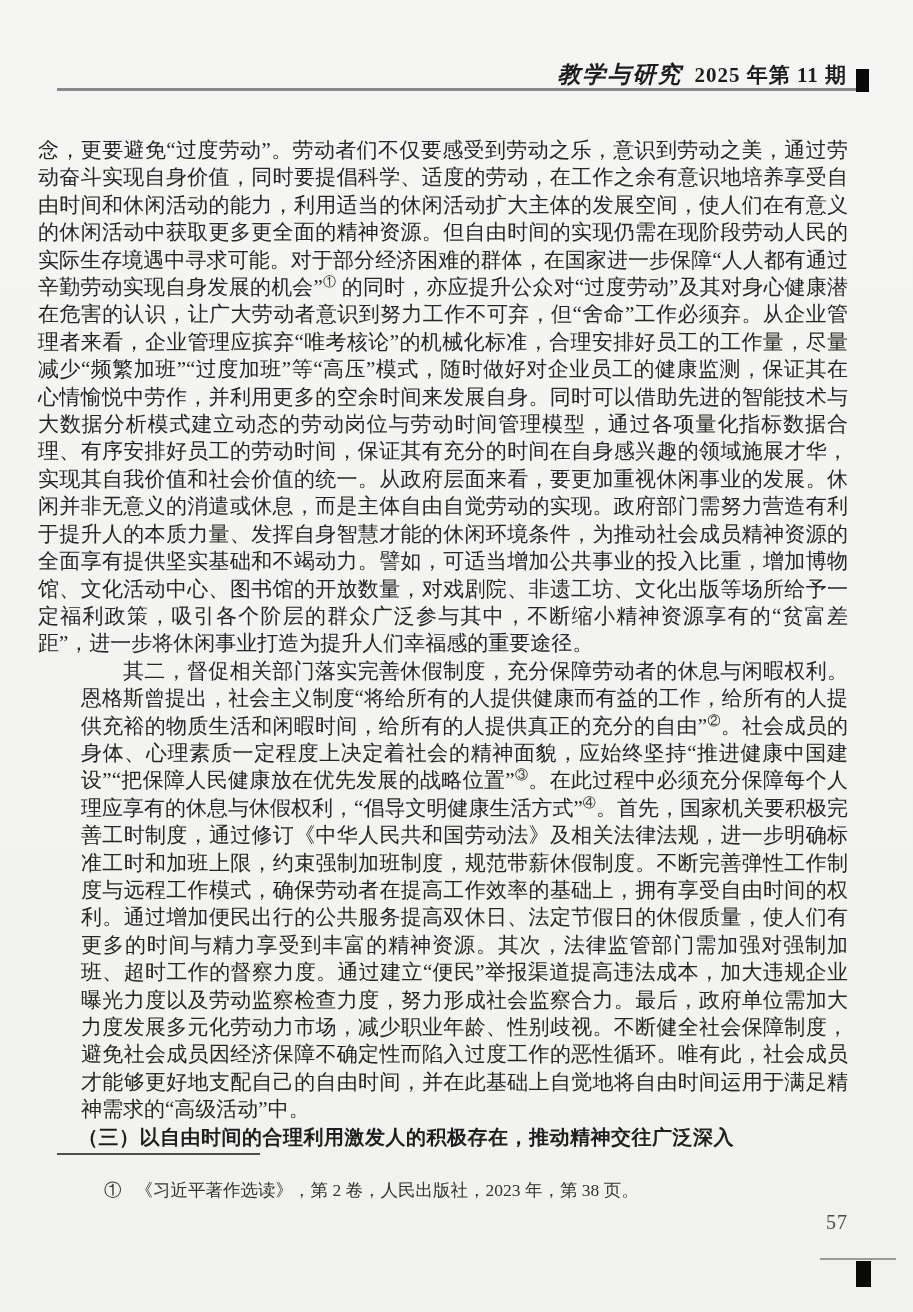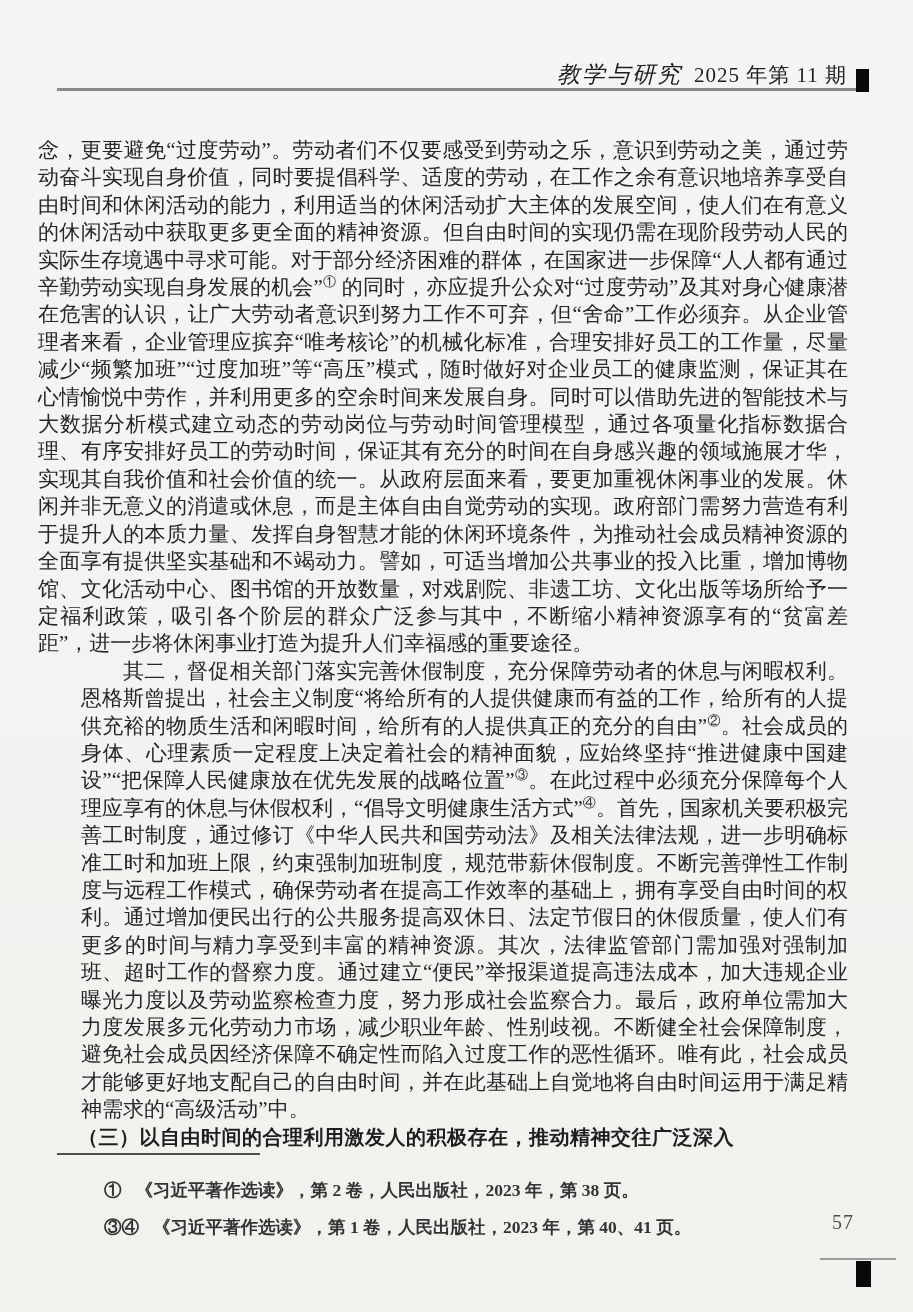--- a/index.html
+++ b/index.html
@@ -24,21 +24,21 @@
     top: 58px;
     left: 57px;
     right: 44px;
     height: 36px;
   }
   .running-head .head-text {
     position: absolute;
     right: 22px;
     bottom: 4px;
     white-space: nowrap;
-    font-weight: normal;
+    font-weight: bold;
     font-size: 21px;
     letter-spacing: 1px;
     color: #1d1d1d;
   }
   .running-head .journal-title {
     font-style: italic;
     font-size: 23px;
     margin-right: 12px;
     letter-spacing: 2px;
   }
@@ -99,21 +99,20 @@
     height: 2px;
     background: #4e4e4e;
   }
   .footnotes {
     position: absolute;
     left: 104px;
     top: 1172px;
     width: 720px;
     font-size: 17.5px;
     color: #333;
-    font-weight: bold;
   }
   .footnote {
     height: 36.5px;
     line-height: 36.5px;
     white-space: nowrap;
   }
   .footnote .fn-marker { margin-right: 14px; }
 
   
   .pagefoot-rule {
@@ -122,21 +121,21 @@
     top: 1258px;
     width: 76px;
     height: 2px;
     background: #9a9a9a;
   }
   .page-number {
     position: absolute;
     left: 826px;
     top: 1211px;
     width: 28px;
-    text-align: right;
+    text-align: left;
     font-size: 20px;
     color: #4a4a4a;
     letter-spacing: 1px;
   }
   .pagefoot-block {
     position: absolute;
     left: 856px;
     top: 1261px;
     width: 15px;
     height: 26px;
@@ -160,22 +159,19 @@
     <p class="para"><span>念，更要避免“过度劳动”。劳动者们不仅要感受到劳动之乐，意识到劳动之美，通过劳动奋斗实现自身价值，同时要提倡科学、适度的劳动，在工作之余有意识地培养享受自由时间和休闲活动的能力，利用适当的休闲活动扩大主体的发展空间，使人们在有意义的休闲活动中获取更多更全面的精神资源。但自由时间的实现仍需在现阶段劳动人民的实际生存境遇中寻求可能。对于部分经济困难的群体，在国家进一步保障“人人都有通过辛勤劳动实现自身发展的机会”</span><sup>①</sup><span> 的同时，亦应提升公众对“过度劳动”及其对身心健康潜在危害的认识，让广大劳动者意识到努力工作不可弃，但“舍命”工作必须弃。从企业管理者来看，企业管理应摈弃“唯考核论”的机械化标准，合理安排好员工的工作量，尽量减少“频繁加班”“过度加班”等“高压”模式，随时做好对企业员工的健康监测，保证其在心情愉悦中劳作，并利用更多的空余时间来发展自身。同时可以借助先进的智能技术与大数据分析模式建立动态的劳动岗位与劳动时间管理模型，通过各项量化指标数据合理、有序安排好员工的劳动时间，保证其有充分的时间在自身感兴趣的领域施展才华，实现其自我价值和社会价值的统一。从政府层面来看，要更加重视休闲事业的发展。休闲并非无意义的消遣或休息，而是主体自由自觉劳动的实现。政府部门需努力营造有利于提升人的本质力量、发挥自身智慧才能的休闲环境条件，为推动社会成员精神资源的全面享有提供坚实基础和不竭动力。譬如，可适当增加公共事业的投入比重，增加博物馆、文化活动中心、图书馆的开放数量，对戏剧院、非遗工坊、文化出版等场所给予一定福利政策，吸引各个阶层的群众广泛参与其中，不断缩小精神资源享有的“贫富差距”，进一步将休闲事业打造为提升人们幸福感的重要途径。</span></p>
     <p class="para indent"><span>其二，督促相关部门落实完善休假制度，充分保障劳动者的休息与闲暇权利。恩格斯曾提出，社会主义制度“将给所有的人提供健康而有益的工作，给所有的人提供充裕的物质生活和闲暇时间，给所有的人提供真正的充分的自由”</span><sup>②</sup><span>。社会成员的身体、心理素质一定程度上决定着社会的精神面貌，应始终坚持“推进健康中国建设”“把保障人民健康放在优先发展的战略位置”</span><sup>③</sup><span>。在此过程中必须充分保障每个人理应享有的休息与休假权利，“倡导文明健康生活方式”</span><sup>④</sup><span>。首先，国家机关要积极完善工时制度，通过修订《中华人民共和国劳动法》及相关法律法规，进一步明确标准工时和加班上限，约束强制加班制度，规范带薪休假制度。不断完善弹性工作制度与远程工作模式，确保劳动者在提高工作效率的基础上，拥有享受自由时间的权利。通过增加便民出行的公共服务提高双休日、法定节假日的休假质量，使人们有更多的时间与精力享受到丰富的精神资源。其次，法律监管部门需加强对强制加班、超时工作的督察力度。通过建立“便民”举报渠道提高违法成本，加大违规企业曝光力度以及劳动监察检查力度，努力形成社会监察合力。最后，政府单位需加大力度发展多元化劳动力市场，减少职业年龄、性别歧视。不断健全社会保障制度，避免社会成员因经济保障不确定性而陷入过度工作的恶性循环。唯有此，社会成员才能够更好地支配自己的自由时间，并在此基础上自觉地将自由时间运用于满足精神需求的“高级活动”中。</span></p>
     <h3 class="section-heading">（三）以自由时间的合理利用激发人的积极存在，推动精神交往广泛深入</h3>
   </main>
 
   <div class="footnote-rule"></div>
   <div class="footnotes">
     <div class="footnote">
       <span class="fn-marker">①</span><span class="fn-text">《习近平著作选读》，第 2 卷，人民出版社，2023 年，第 38 页。</span>
     </div>
-    <div class="footnote">
-      <span class="fn-marker">③④</span><span class="fn-text">《习近平著作选读》，第 1 卷，人民出版社，2023 年，第 40、41 页。</span>
-    </div>
   </div>
 
   <div class="pagefoot-rule"></div>
   <div class="page-number">57</div>
   <div class="pagefoot-block"></div>
 
 </div>
 
 </body></html>

